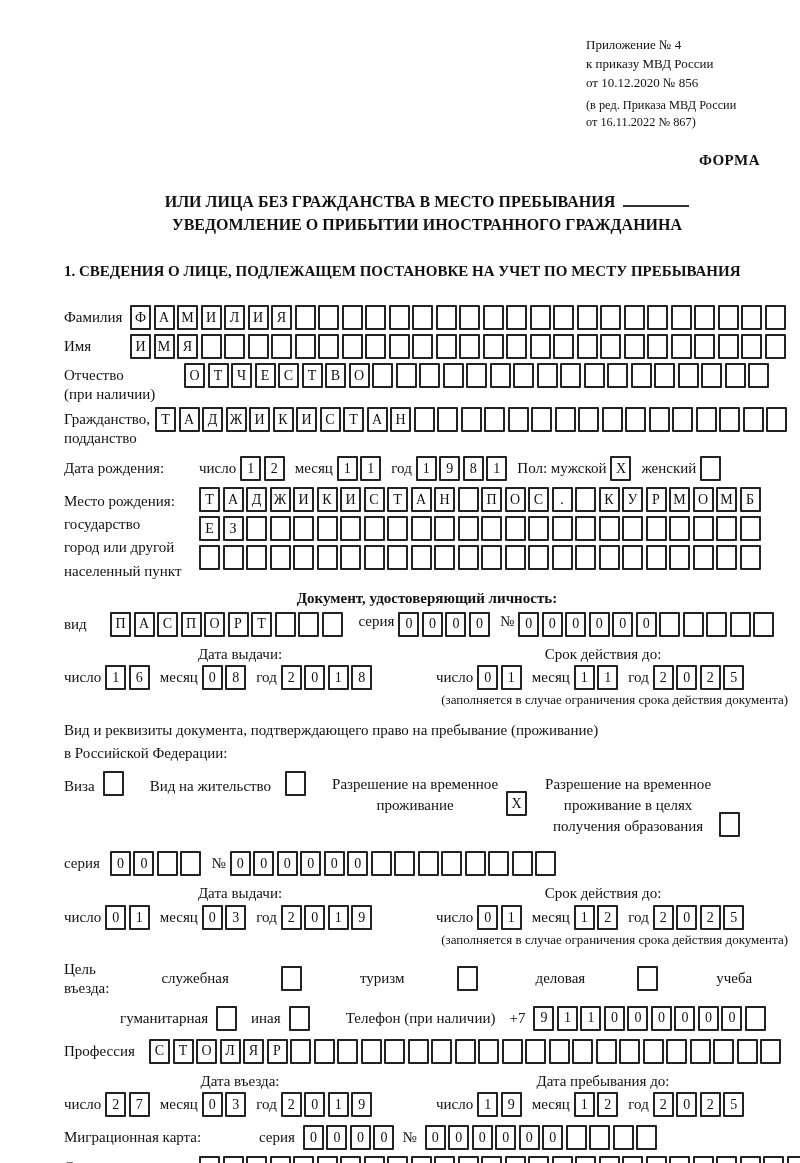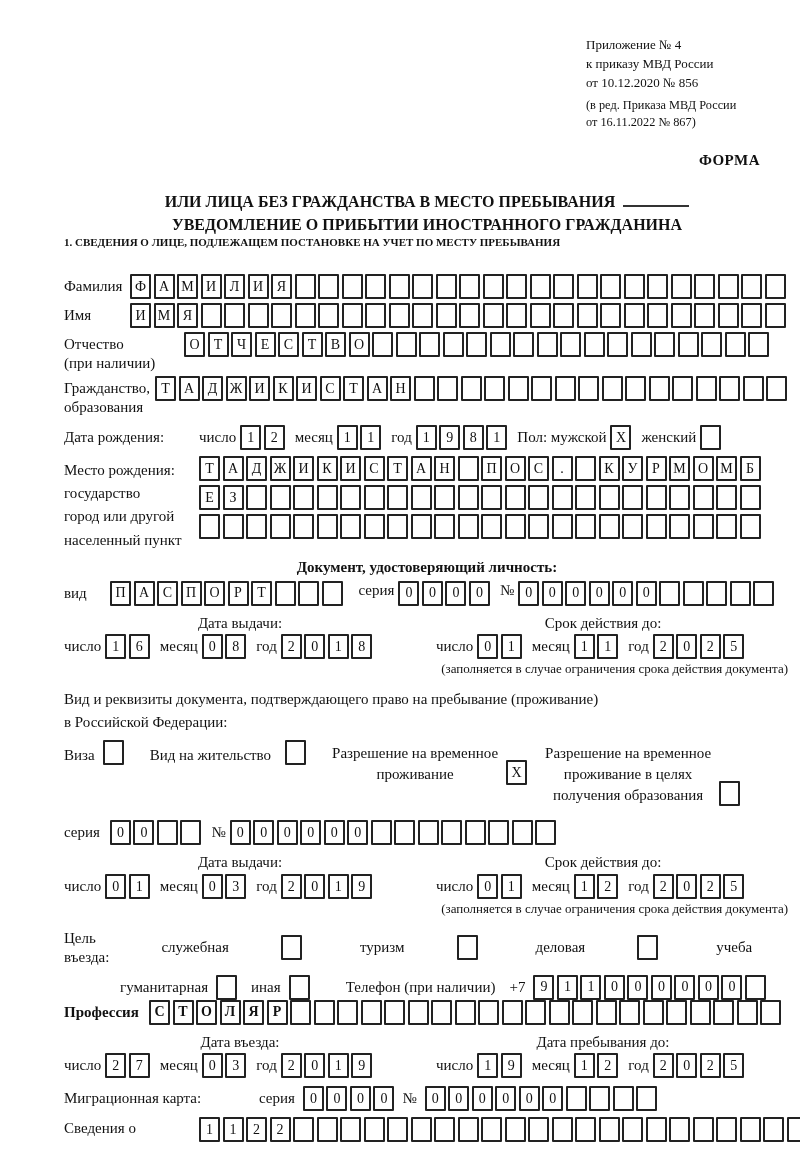--- a/index.html
+++ b/index.html
@@ -13,21 +13,21 @@
   .page { width:800px; height:973px; padding:36px 10px 14px 64px; }
 
   
   .hdr { width:190px; margin-left:auto; margin-right:14px; font-size:13px; line-height:1.45; }
   .hdr .sub { font-size:12.3px; margin-top:4px; line-height:1.4; }
   .forma { text-align:right; margin:20px 30px 0 0; font-weight:bold; font-size:15px; letter-spacing:.5px; }
 
   .title { text-align:center; font-weight:bold; font-size:16px; margin-top:20px; line-height:1.45; }
   .title-underline { display:inline-block; width:66px; border-bottom:2px solid #333; height:14px; margin-left:8px; }
 
-  .sec-heading { font-weight:bold; font-size:11px; white-space:nowrap; }
+  .sec-heading { margin-top:26px; font-weight:bold; font-size:15px; white-space:nowrap; }
 
   
   .form-area { margin-top:24px; }
   .frow { display:flex; align-items:flex-start; margin-bottom:4px; }
   .lbl { flex:none; padding-top:3px; }
   .lbl.w66 { width:66px; } .lbl.w91 { width:91px; } .lbl.w120 { width:120px; }
   .lbl.w135 { width:135px; } .lbl.w85 { width:85px; }
   .boxes { display:flex; flex-wrap:nowrap; gap:2.5px; }
   .box {
     flex:none; width:21px; height:25px;
@@ -204,21 +204,21 @@
           <span class="box"></span>
           <span class="box"></span>
           <span class="box"></span>
           <span class="box"></span>
         </div>
     </div>
 
     <div class="frow">
       <div class="lbl w91">
         <div>Гражданство,</div>
-        <div>образования</div>
+        <div>подданство</div>
       </div>
       <div class="boxes">
           <span class="box">Т</span>
           <span class="box">А</span>
           <span class="box">Д</span>
           <span class="box">Ж</span>
           <span class="box">И</span>
           <span class="box">К</span>
           <span class="box">И</span>
           <span class="box">С</span>
@@ -615,21 +615,21 @@
           <span class="box">0</span>
           <span class="box">0</span>
           <span class="box">0</span>
           <span class="box">0</span>
           <span class="box">0</span>
           <span class="box">0</span>
           <span class="box"></span>
         </div>
     </div>
 
-    <div class="frow" style="font-weight:bold;">
+    <div class="frow" style="margin-top:8px;">
       <div class="lbl w85">Профессия</div>
       <div class="boxes">
           <span class="box">С</span>
           <span class="box">Т</span>
           <span class="box">О</span>
           <span class="box">Л</span>
           <span class="box">Я</span>
           <span class="box">Р</span>
           <span class="box"></span>
           <span class="box"></span>

